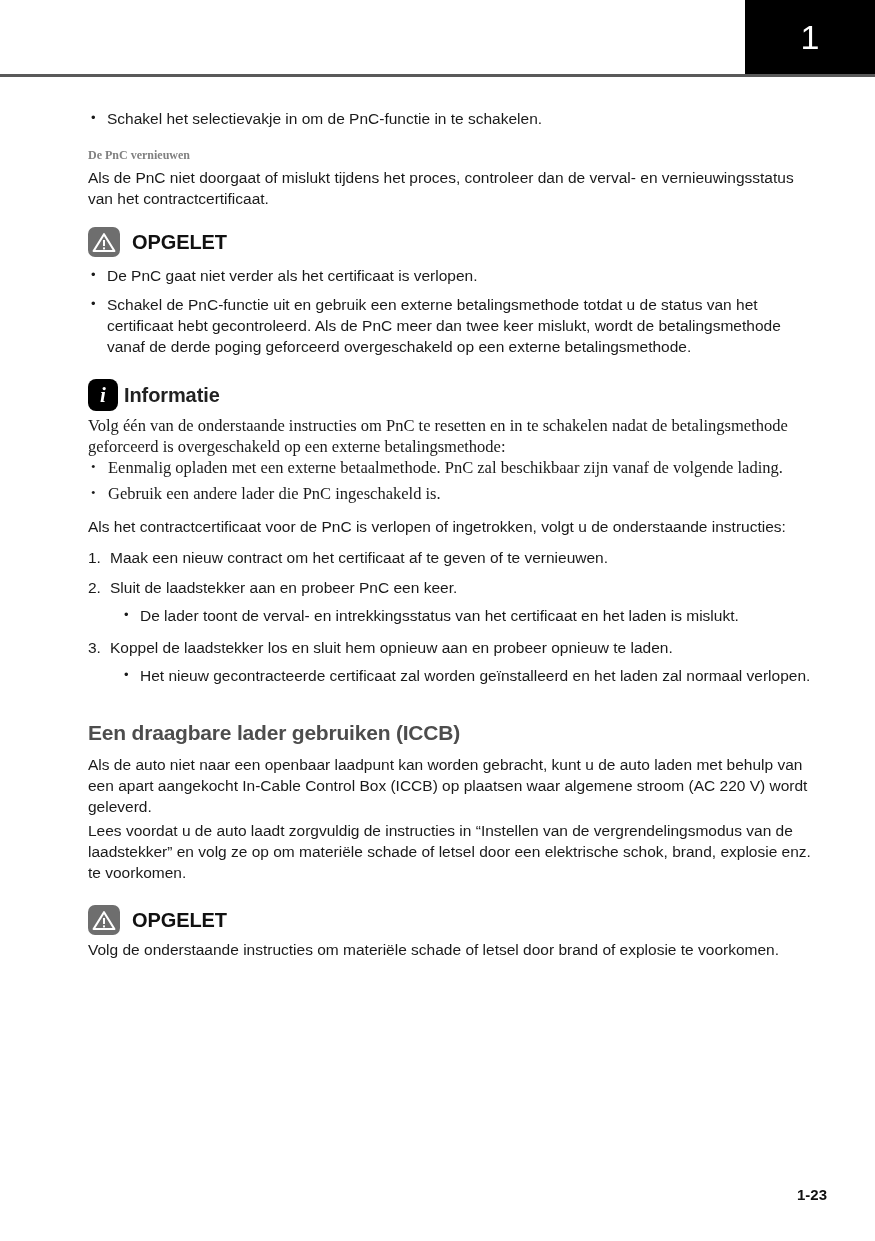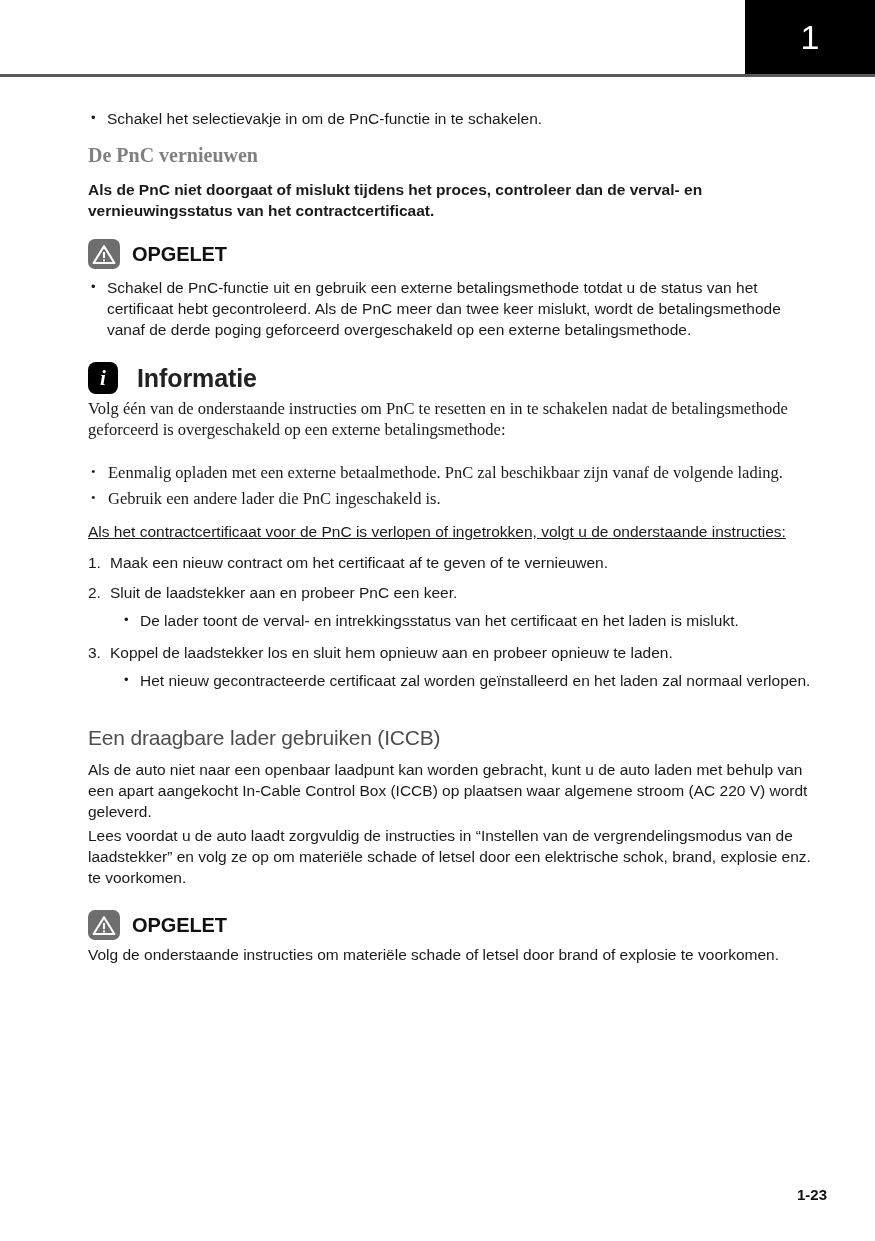--- a/index.html
+++ b/index.html
@@ -56,29 +56,29 @@
   .para {
     font-size: 15.5px;
     line-height: 21px;
     margin: 12px 0 0 0;
     color: #1a1a1a;
   }
 
   .sub-heading {
     font-family: "Liberation Serif", serif;
     font-weight: bold;
-    font-size: 20px;
+    font-size: 12px;
     color: #808080;
     margin: 16px 0 2px 0;
     line-height: 20px;
   }
 
   .section-heading {
     font-size: 21px;
-    font-weight: normal;
+    font-weight: bold;
     color: #4d4d4d;
     margin: 34px 0 8px 0;
     line-height: 26px;
     letter-spacing: -0.2px;
   }
 
   
   ul.bullets {
     list-style: none;
     margin: 8px 0 0 0;
@@ -184,22 +184,22 @@
   .notice .icon-box.info    { background: #000000; width: 30px; height: 32px; border-radius: 8px; }
   .notice .notice-label {
     font-size: 20px;
     font-weight: bold;
     line-height: 24px;
     color: #111111;
     margin-left: 12px;
     letter-spacing: -0.1px;
   }
   .notice .notice-label.info-label {
-    font-size: 25px;
-    margin-left: 19px;
+    font-size: 20px;
+    margin-left: 6px;
     color: #222222;
   }
 
   
   .footer {
     position: absolute;
     right: 48px;
     bottom: 38px;
     font-size: 15px;
     font-weight: bold;
@@ -215,56 +215,57 @@
 </div>
 
 <div class="page">
 
   <ul class="bullets" style="margin-top:32px;">
     <li>Schakel het selectievakje in om de PnC-functie in te schakelen.</li>
   </ul>
 
   <div class="sub-heading">De PnC vernieuwen</div>
 
-  <p class="para" style="margin-top:14px;font-weight:bold;">Als de PnC niet doorgaat of mislukt tijdens het proces, controleer dan de verval- en vernieuwingsstatus van het contractcertificaat.</p>
+  <p class="para" style="margin-top:2px;">Als de PnC niet doorgaat of mislukt tijdens het proces, controleer dan de verval- en vernieuwingsstatus van het contractcertificaat.</p>
 
   <div class="notice">
     <span class="icon-box caution">
       <svg width="24" height="21" viewBox="0 0 24 21" aria-hidden="true">
         <polygon points="12,2.2 22.4,19 1.6,19" fill="none" stroke="#ffffff" stroke-width="2.1" stroke-linejoin="round"></polygon>
         <rect x="11" y="8" width="2" height="6" fill="#ffffff"></rect>
         <rect x="11" y="15.4" width="2" height="2" fill="#ffffff"></rect>
       </svg>
     </span>
     <span class="notice-label">OPGELET</span>
   </div>
 
   <ul class="bullets">
+    <li>De PnC gaat niet verder als het certificaat is verlopen.</li>
     <li>Schakel de PnC-functie uit en gebruik een externe betalingsmethode totdat u de status van het certificaat hebt gecontroleerd. Als de PnC meer dan twee keer mislukt, wordt de betalingsmethode vanaf de derde poging geforceerd overgeschakeld op een externe betalingsmethode.</li>
   </ul>
 
   <div class="notice" style="margin-top:22px;">
     <span class="icon-box info">
       <svg width="22" height="26" viewBox="0 0 22 26" aria-hidden="true">
         <text x="11" y="20" font-family="Liberation Serif, serif" font-size="21" font-style="italic" font-weight="bold" fill="#ffffff" text-anchor="middle">i</text>
       </svg>
     </span>
     <span class="notice-label info-label">Informatie</span>
   </div>
 
   <div class="serif-block">
     <p class="para" style="margin-top:3px;">Volg één van de onderstaande instructies om PnC te resetten en in te schakelen nadat de betalingsmethode geforceerd is overgeschakeld op een externe betalingsmethode:</p>
 
-    <ul class="bullets" style="margin-top:22px;">
+    <ul class="bullets" style="margin-top:0;">
       <li>Eenmalig opladen met een externe betaalmethode. PnC zal beschikbaar zijn vanaf de volgende lading.</li>
       <li>Gebruik een andere lader die PnC ingeschakeld is.</li>
     </ul>
   </div>
 
-  <p class="para" style="margin-top:12px;text-decoration:underline;">Als het contractcertificaat voor de PnC is verlopen of ingetrokken, volgt u de onderstaande instructies:</p>
+  <p class="para" style="margin-top:12px;">Als het contractcertificaat voor de PnC is verlopen of ingetrokken, volgt u de onderstaande instructies:</p>
 
   <ol class="numbers">
     <li class="step">
       <span class="num">1.</span>
       <span>Maak een nieuw contract om het certificaat af te geven of te vernieuwen.</span>
     </li>
     <li class="step">
       <span class="num">2.</span>
       <span>Sluit de laadstekker aan en probeer PnC een keer.</span>
       <ul class="sub-bullets">

